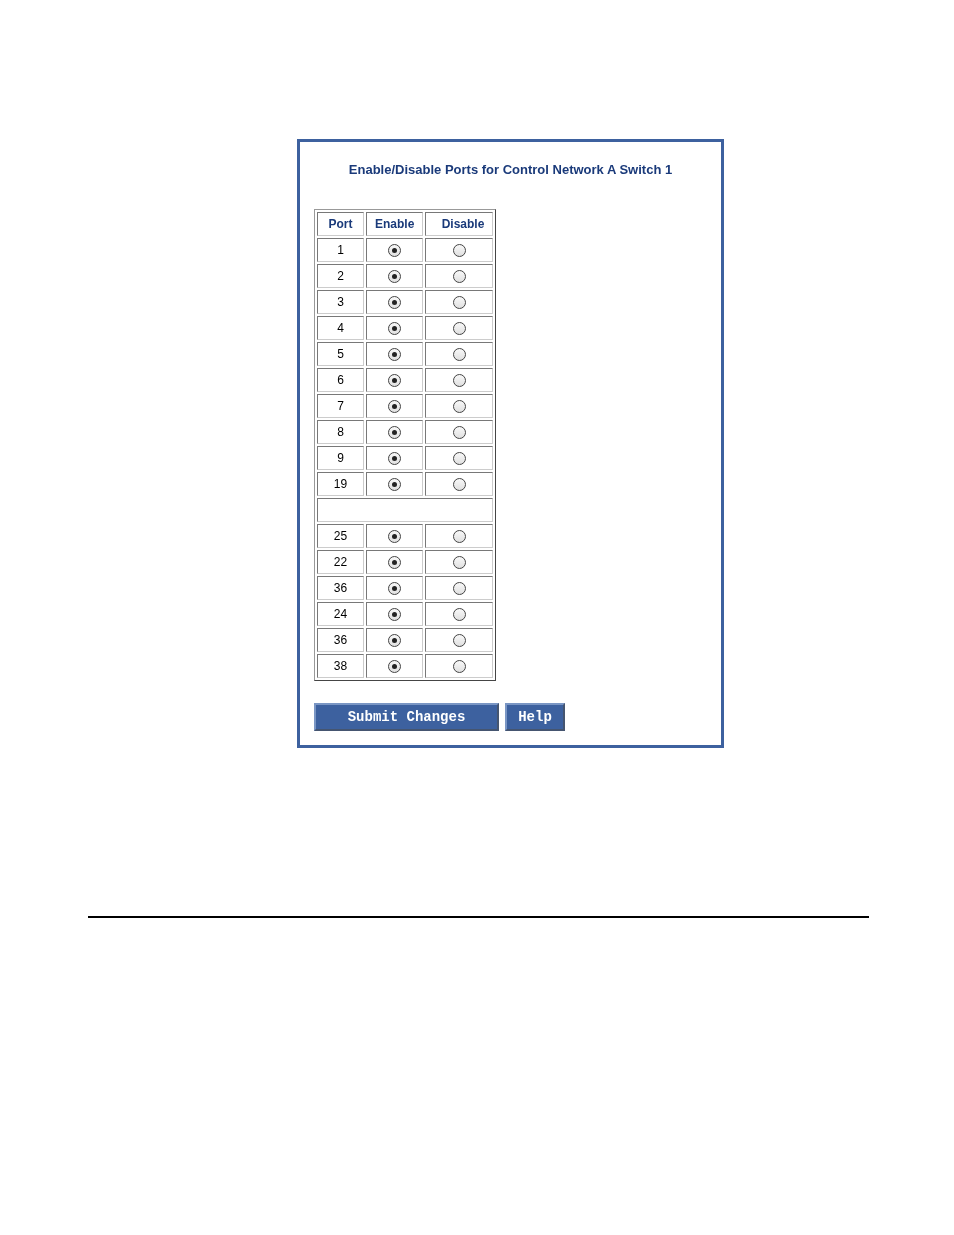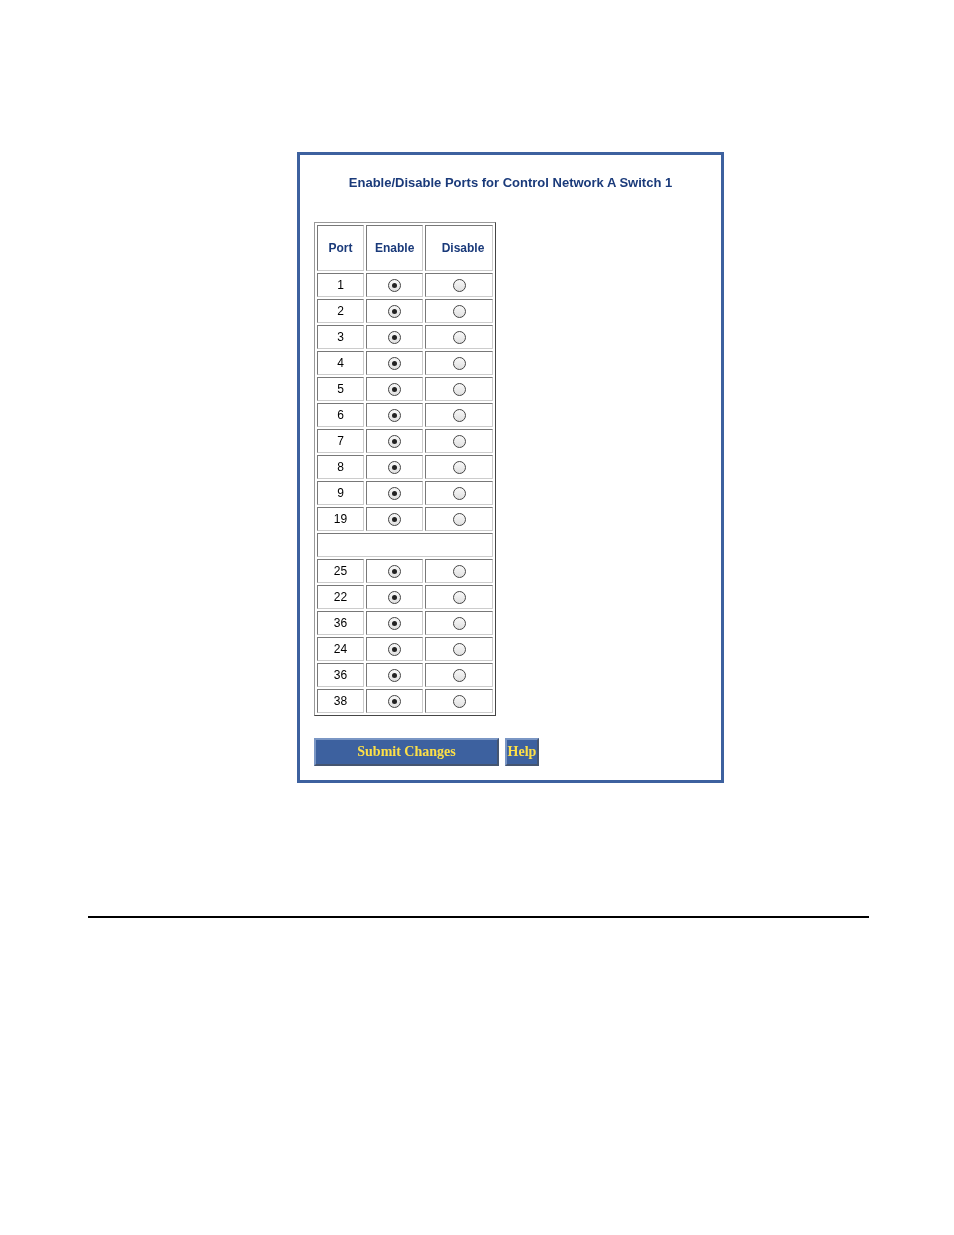--- a/index.html
+++ b/index.html
@@ -10,21 +10,21 @@
       padding: 0;
       font-family: Verdana, Arial, sans-serif;
       background: #ffffff;
       width: 954px;
       height: 1235px;
       position: relative;
     }
     .outer-container {
       position: absolute;
       left: 297px;
-      top: 152px;
+      top: 139px;
       width: 427px;
       border: 3px solid #3d619f;
       padding: 20px 14px 14px 14px;
       background: #ffffff;
     }
     .title {
       color: #1a3a7a;
       font-weight: bold;
       font-size: 13px;
       text-align: center;
@@ -37,21 +37,21 @@
       border-collapse: separate;
       border-spacing: 2px;
       border: 1px outset #999;
     }
     table.port-table th {
       border: 1px inset #ccc;
       background: #ffffff;
       color: #1a3a7a;
       font-weight: bold;
       font-size: 12px;
-      padding: 15px 8px;
+      padding: 4px 8px;
       text-align: center;
     }
     table.port-table th.col-port {
       width: 47px;
     }
     table.port-table th.col-enable {
       width: 38px;
     }
     table.port-table th.col-disable {
       width: 68px;
@@ -90,36 +90,36 @@
       height: 14px;
       padding: 0;
     }
     .button-row {
       display: flex;
       gap: 6px;
     }
     .btn {
       background: #3d619f;
       border: 2px outset #7a96c4;
-      color: #fde047;
+      color: #ffffff;
       font-weight: bold;
       font-size: 14px;
       text-align: center;
       cursor: pointer;
-      font-family: Liberation Serif, serif;
+      font-family: Liberation Mono, monospace;
       display: flex;
       align-items: center;
       justify-content: center;
     }
     .btn-submit {
       width: 185px;
       height: 28px;
     }
     .btn-help {
-      width: 34px;
+      width: 60px;
       height: 28px;
     }
     .divider {
       position: absolute;
       left: 88px;
       top: 916px;
       width: 781px;
       height: 2px;
       background: #000000;
     }

